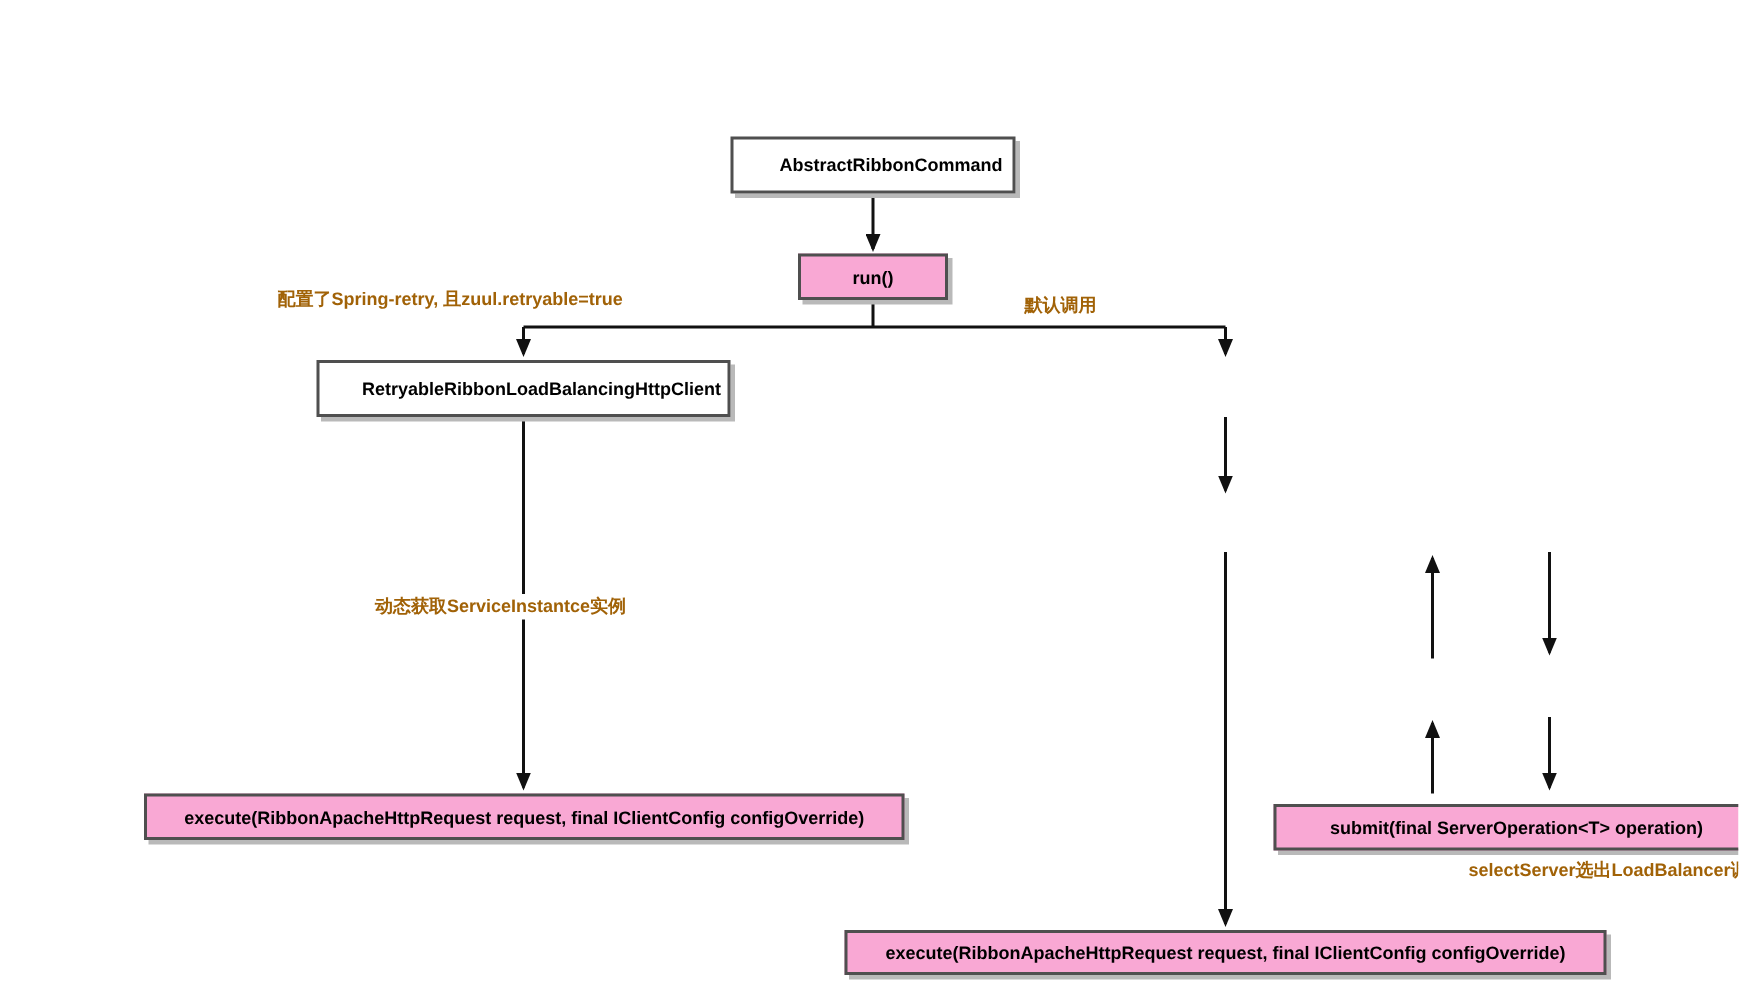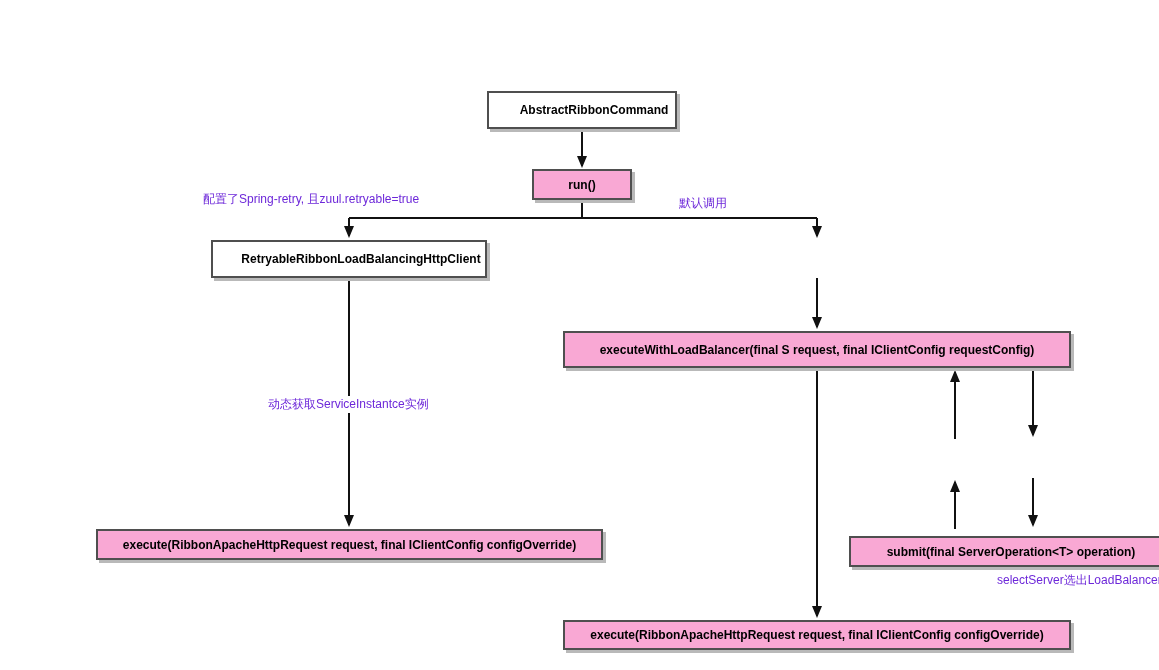--- a/index.html
+++ b/index.html
@@ -36,25 +36,24 @@
     color: #000000;
     text-align: center;
     white-space: nowrap;
     z-index: 2;
   }
   .node.kind-class  { background: #ffffff; padding-left: 24px; }
   .node.kind-method { background: #f9a8d4; }
   .edge-label {
     position: absolute;
     font-size: 12px;
-    font-weight: normal;
-    color: #6d28d9;
+    font-weight: bold;
+    color: #a16207;
     white-space: nowrap;
     z-index: 3;
-    margin-left: 18px;
   }
   .edge-label.on-line {
     background: #ffffff;
     padding: 0 3px;
   }
   .arrow-line { stroke: #111111; stroke-width: 2; fill: none; }
 </style>
 </head>
 <body>
 
@@ -86,30 +85,29 @@
     <line class="arrow-line" x1="1033" y1="478" x2="1033" y2="525" marker-end="url(#ah)"></line>
   </svg>
 
   <div class="node kind-class" style="left:487px; top:91px; width:190px; height:38px;">AbstractRibbonCommand</div>
 
   <div class="node kind-method" style="left:532px; top:169px; width:100px; height:31px;">run()</div>
 
   <div class="node kind-class" style="left:211px; top:240px; width:276px; height:38px;">RetryableRibbonLoadBalancingHttpClient</div>
 
 
-  <div class="node kind-method" style="left:563px; top:331px; width:508px; height:37px;">executeWithLoadBalancer(final S request, final IClientConfig requestConfig)</div>
 
 
   <div class="node kind-method" style="left:849px; top:536px; width:324px; height:31px;">submit(final ServerOperation&lt;T&gt; operation)</div>
 
   <div class="node kind-method" style="left:96px; top:529px; width:507px; height:31px;">execute(RibbonApacheHttpRequest request, final IClientConfig configOverride)</div>
 
   <div class="node kind-method" style="left:563px; top:620px; width:508px; height:30px;">execute(RibbonApacheHttpRequest request, final IClientConfig configOverride)</div>
 
   <div class="edge-label" style="left:185px; top:191px;">配置了Spring-retry, 且zuul.retryable=true</div>
 
-  <div class="edge-label" style="left:661px; top:195px;">默认调用</div>
+  <div class="edge-label" style="left:683px; top:195px;">默认调用</div>
 
   <div class="edge-label on-line" style="left:247px; top:396px;">动态获取ServiceInstantce实例</div>
 
   <div class="edge-label" style="left:979px; top:572px;">selectServer选出LoadBalancer调</div>
 
 </div>
 
 </body></html>

